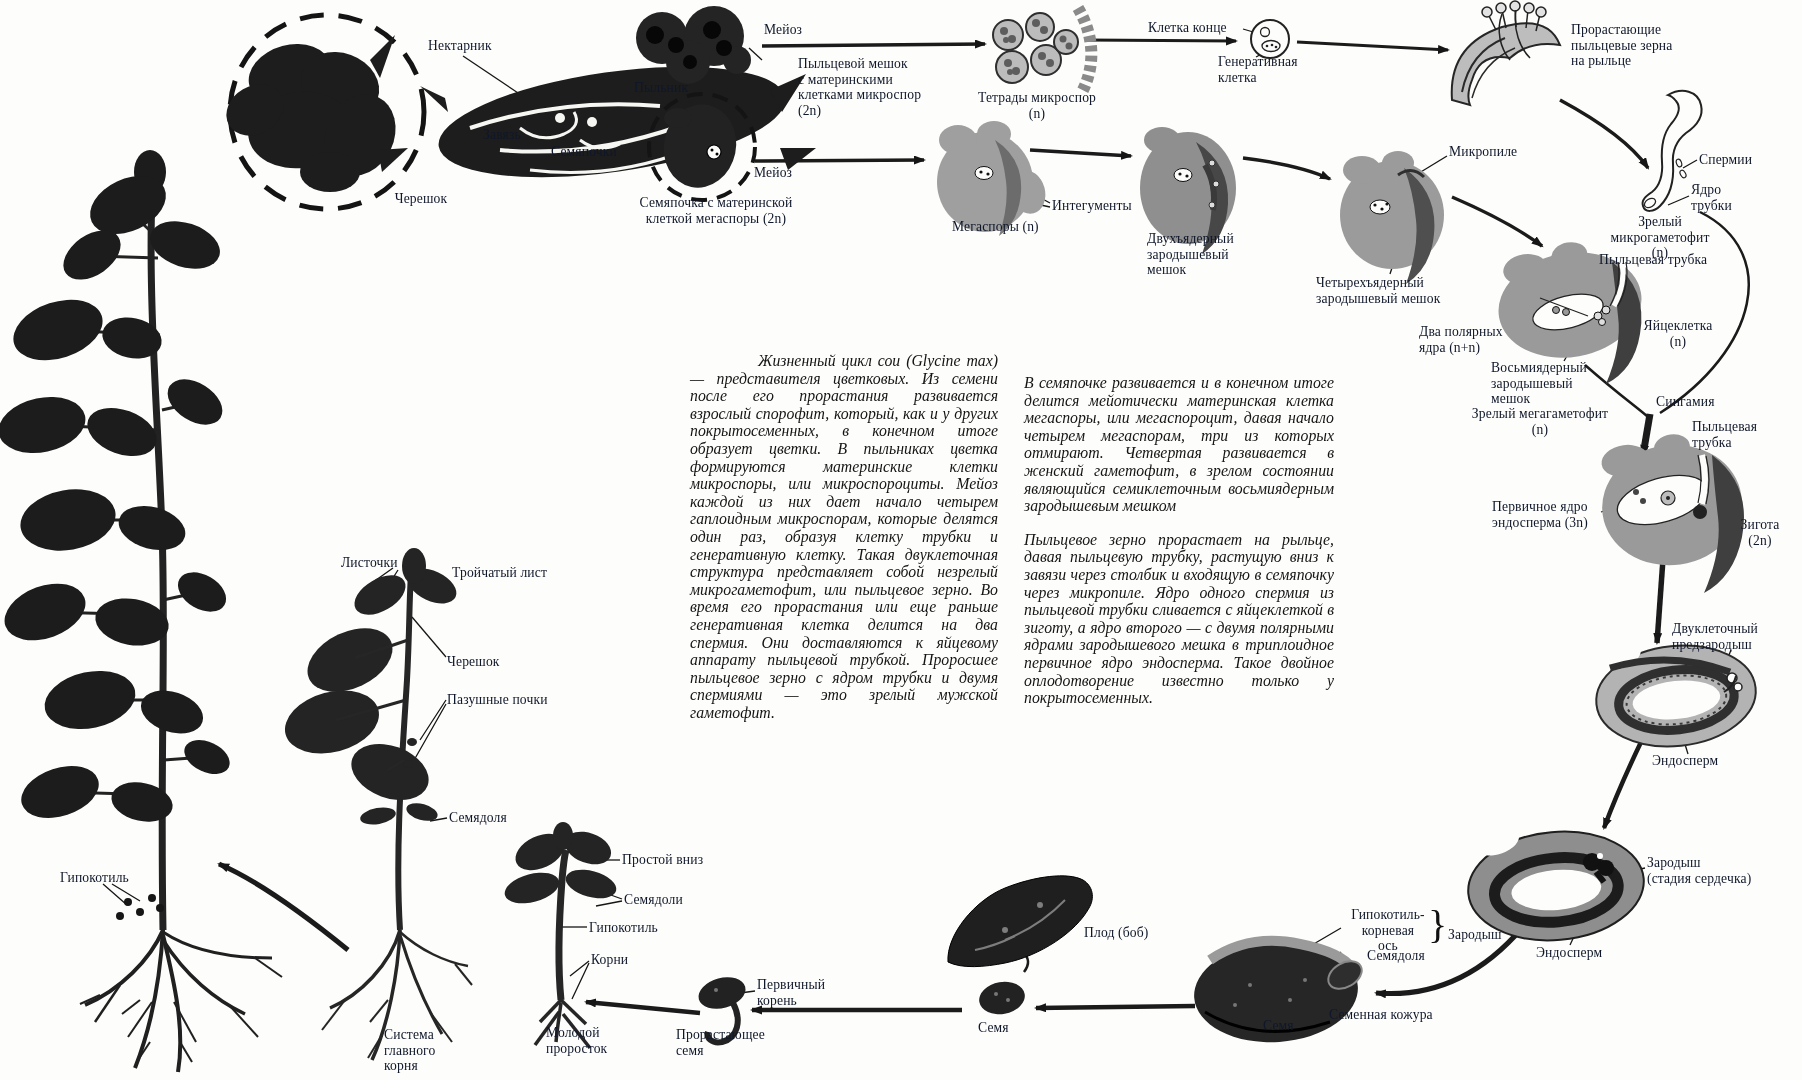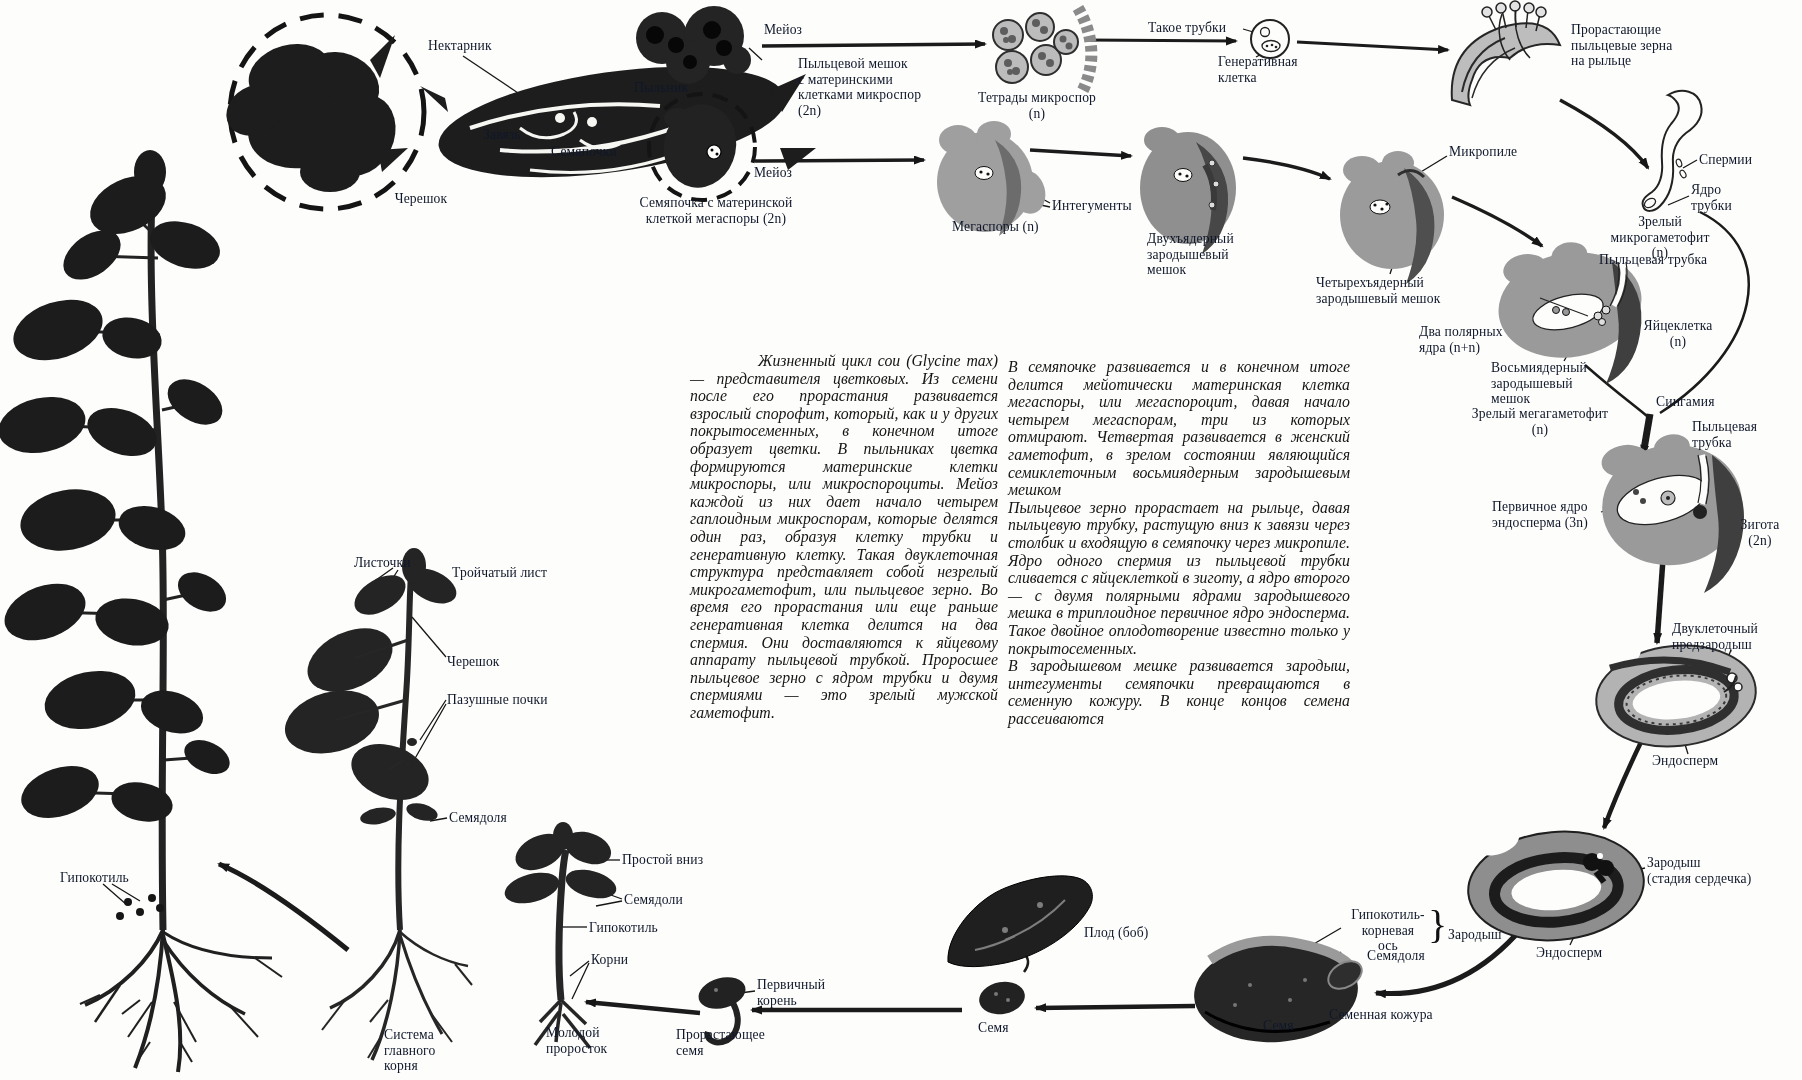--- a/index.html
+++ b/index.html
@@ -5,21 +5,21 @@
   html,body{margin:0;padding:0;background:#ffffff;}
   .canvas{position:relative;width:1802px;height:1080px;background:#fdfdfb;overflow:hidden;
           font-family:"Liberation Serif",serif;color:#111;}
   svg{position:absolute;left:0;top:0;}
   .lbl{position:absolute;font:13.6px/15.6px "Liberation Serif",serif;color:#0f172a;
        white-space:pre-line;letter-spacing:.15px;}
   .c{transform:translateX(-50%);text-align:center;}
   .brace{position:absolute;font:300 40px/40px "Liberation Serif",serif;color:#101010;}
   .cap{position:absolute;font-style:italic;font-size:15.8px;line-height:17.6px;
        text-align:justify;color:#141414;}
-  .cap p{margin:0;}
+  .cap p{margin:16px;}
   .cap-left{left:690px;top:352px;width:308px;text-indent:68px;}
   .cap-right{left:1008px;top:358px;width:342px;}
 </style>
 </head>
 <body>
 
 <div class="canvas">
 
 <svg width="1802" height="1080" viewBox="0 0 1802 1080">
   <defs>
@@ -455,21 +455,21 @@
 
 <div class="lbl" style="left:428px;top:38px">Нектарник</div>
 <div class="lbl" style="left:634px;top:80px">Пыльник</div>
 <div class="lbl" style="left:764px;top:22px">Мейоз</div>
 <div class="lbl" style="left:798px;top:56px">Пыльцевой мешок
 с материнскими
 клетками микроспор
 (2n)</div>
 <div class="lbl c" style="left:1037px;top:90px">Тетрады микроспор
 (n)</div>
-<div class="lbl" style="left:1148px;top:20px">Такое трубки</div>
+<div class="lbl" style="left:1148px;top:20px">Клетка конце</div>
 <div class="lbl" style="left:1218px;top:54px">Генеративная
 клетка</div>
 <div class="lbl" style="left:1571px;top:22px">Прорастающие
 пыльцевые зерна
 на рыльце</div>
 <div class="lbl" style="left:1699px;top:152px">Спермии</div>
 <div class="lbl" style="left:1691px;top:182px">Ядро
 трубки</div>
 <div class="lbl c" style="left:1660px;top:214px">Зрелый микрогаметофит
 (n)</div>
@@ -523,30 +523,29 @@
 <div class="lbl" style="left:757px;top:977px">Первичный
 корень</div>
 <div class="lbl" style="left:676px;top:1027px">Прорастающее
 семя</div>
 <div class="lbl" style="left:546px;top:1025px">Молодой
 проросток</div>
 <div class="lbl" style="left:622px;top:852px">Простой вниз</div>
 <div class="lbl" style="left:624px;top:892px">Семядоли</div>
 <div class="lbl" style="left:589px;top:920px">Гипокотиль</div>
 <div class="lbl" style="left:591px;top:952px">Корни</div>
-<div class="lbl" style="left:354px;top:555px">Листочки</div>
+<div class="lbl" style="left:341px;top:555px">Листочки</div>
 <div class="lbl" style="left:452px;top:565px">Тройчатый лист</div>
 <div class="lbl" style="left:447px;top:654px">Черешок</div>
 <div class="lbl" style="left:447px;top:692px">Пазушные почки</div>
 <div class="lbl" style="left:449px;top:810px">Семядоля</div>
 <div class="lbl" style="left:60px;top:870px">Гипокотиль</div>
 <div class="lbl" style="left:384px;top:1027px">Система
 главного
 корня</div>
 
 <div class="cap cap-left">Жизненный цикл сои (Glycine max) — представителя цветковых. Из семени после его прорастания развивается взрослый спорофит, который, как и у других покрытосеменных, в конечном итоге образует цветки. В пыльниках цветка формируются материнские клетки микроспоры, или микроспороциты. Мейоз каждой из них дает начало четырем гаплоидным микроспорам, которые делятся один раз, образуя клетку трубки и генеративную клетку. Такая двуклеточная структура представляет собой незрелый микрогаметофит, или пыльцевое зерно. Во время его прорастания или еще раньше генеративная клетка делится на два спермия. Они доставляются к яйцевому аппарату пыльцевой трубкой. Проросшее пыльцевое зерно с ядром трубки и двумя спермиями — это зрелый мужской гаметофит.</div>
 <div class="cap cap-right">
   <p>В семяпочке развивается и в конечном итоге делится мейотически материнская клетка мегаспоры, или мегаспороцит, давая начало четырем мегаспорам, три из которых отмирают. Четвертая развивается в женский гаметофит, в зрелом состоянии являющийся семиклеточным восьмиядерным зародышевым мешком</p>
   <p>Пыльцевое зерно прорастает на рыльце, давая пыльцевую трубку, растущую вниз к завязи через столбик и входящую в семяпочку через микропиле. Ядро одного спермия из пыльцевой трубки сливается с яйцеклеткой в зиготу, а ядро второго — с двумя полярными ядрами зародышевого мешка в триплоидное первичное ядро эндосперма. Такое двойное оплодотворение известно только у покрытосеменных.</p>
-  <p>В зародышевом мешке развивается зародыш, интегументы семяпочки превращаются в семенную кожуру. В конце концов семена рассеиваются</p>
 </div>
 
 </div>
 
 </body></html>

